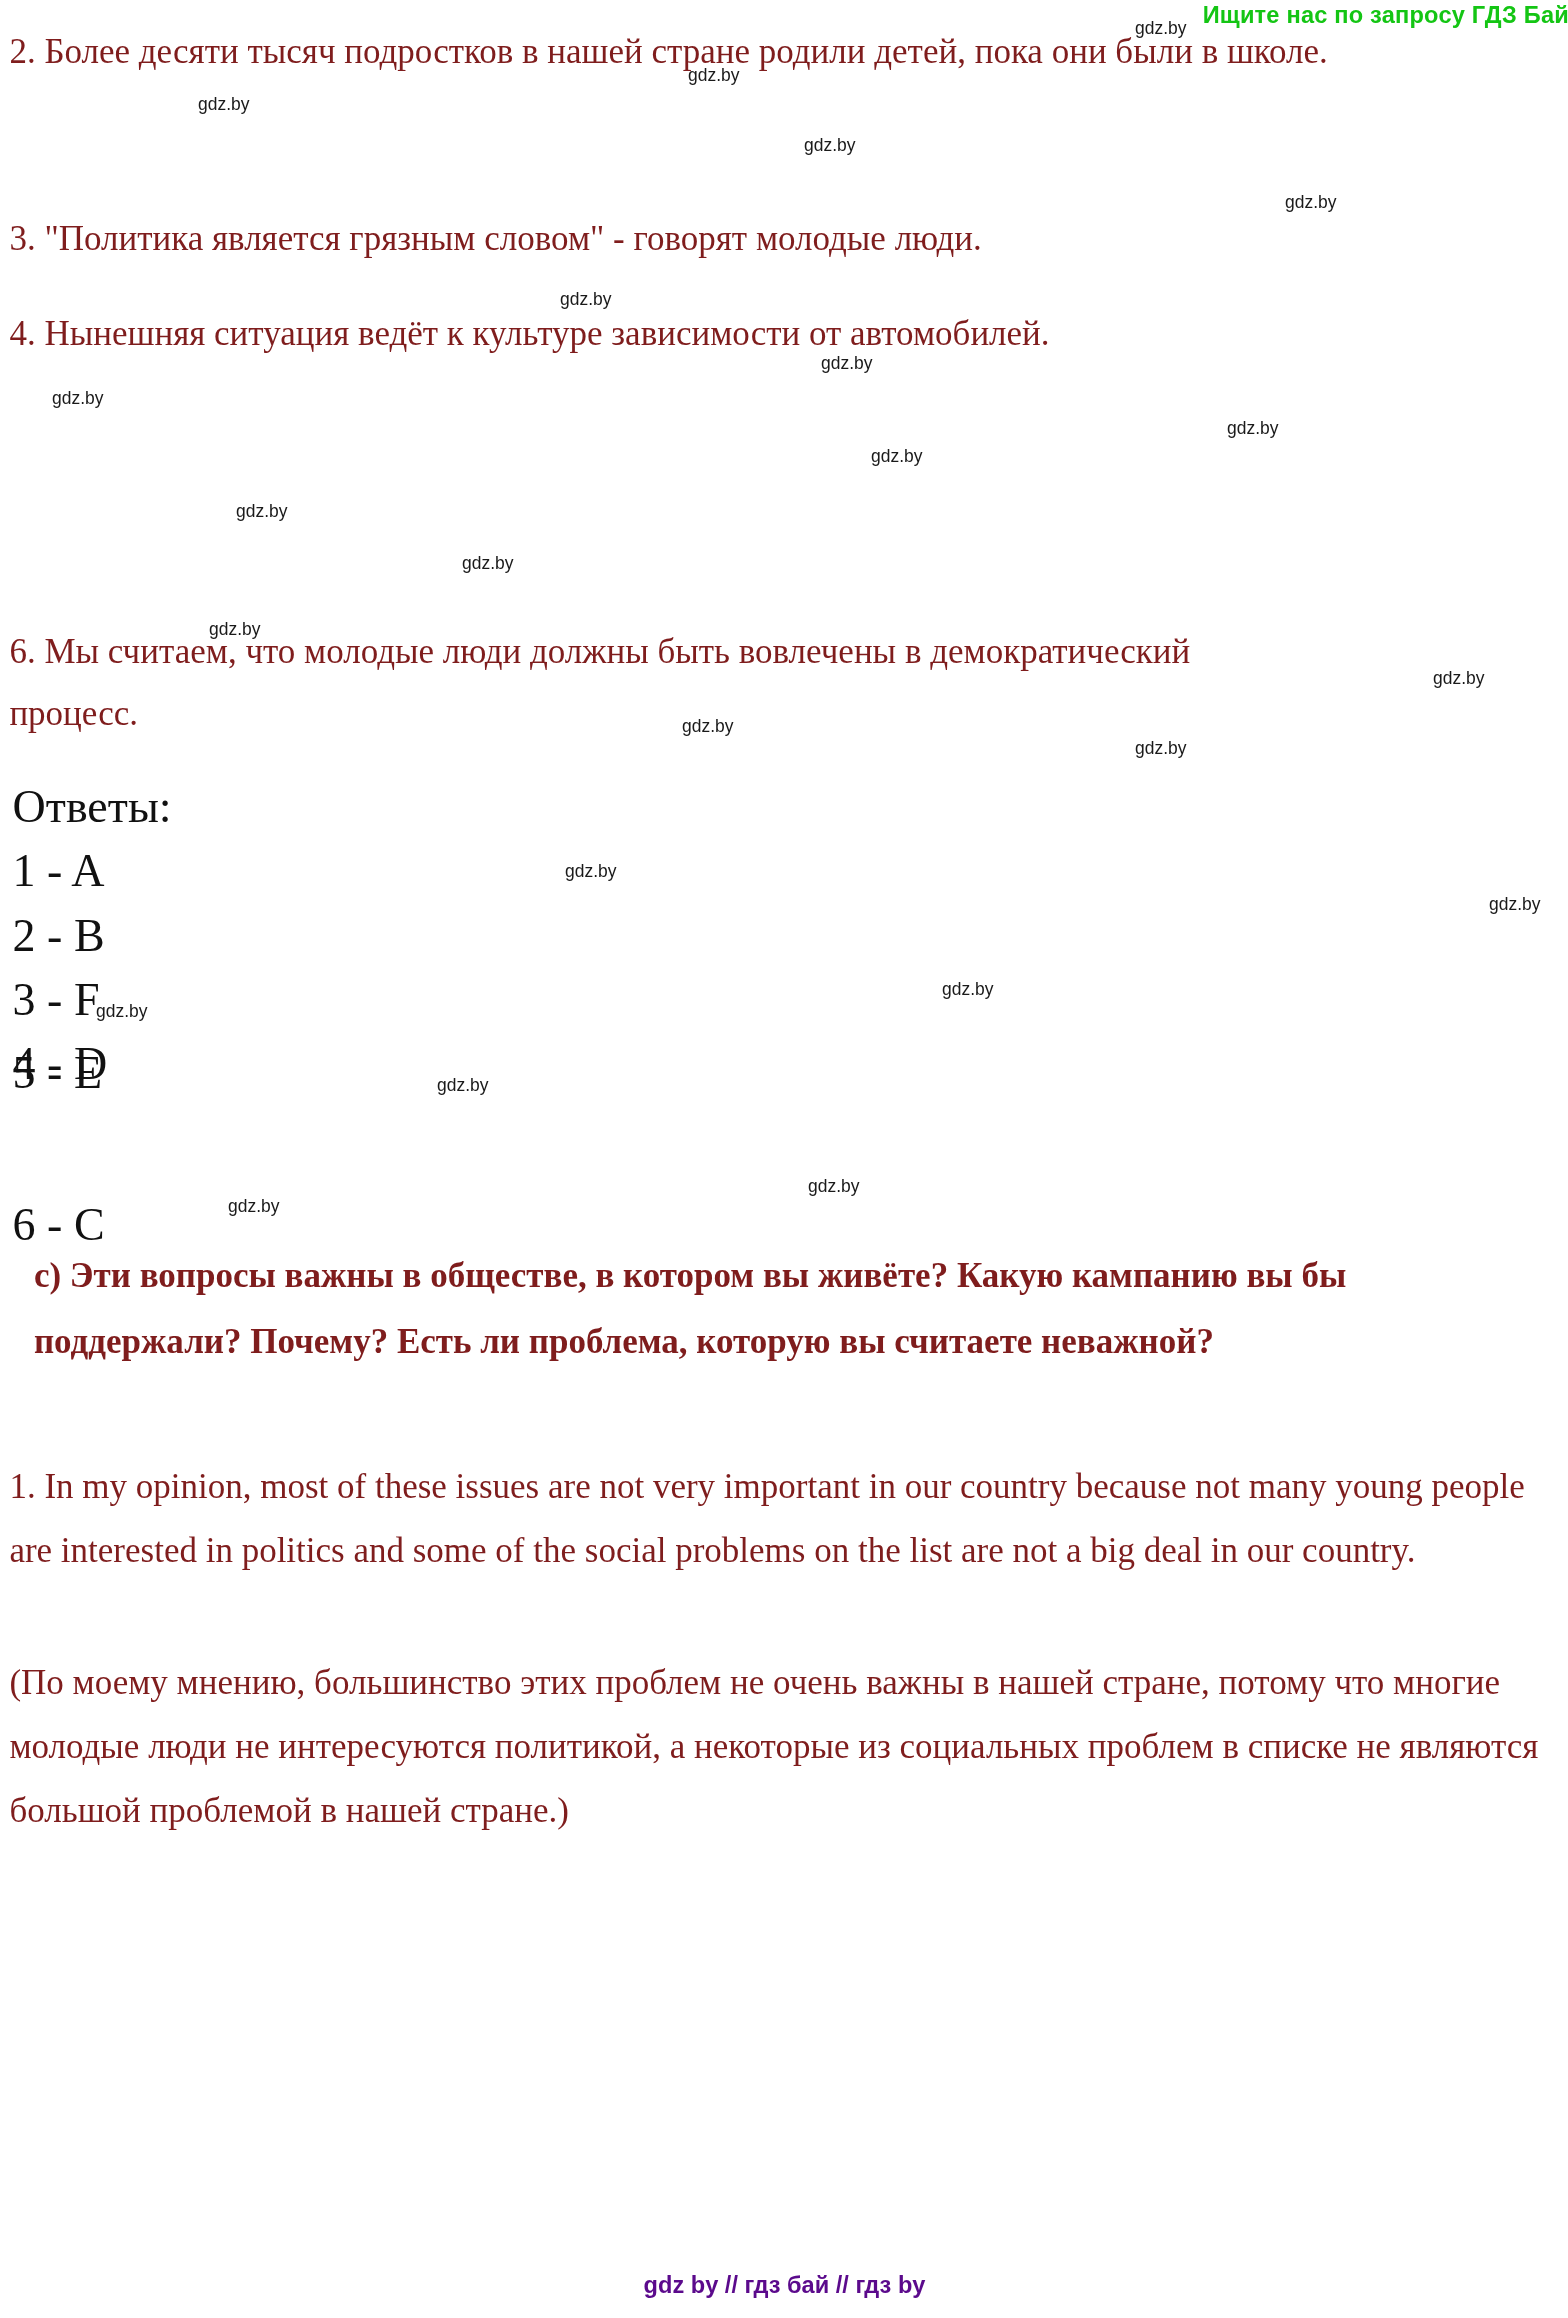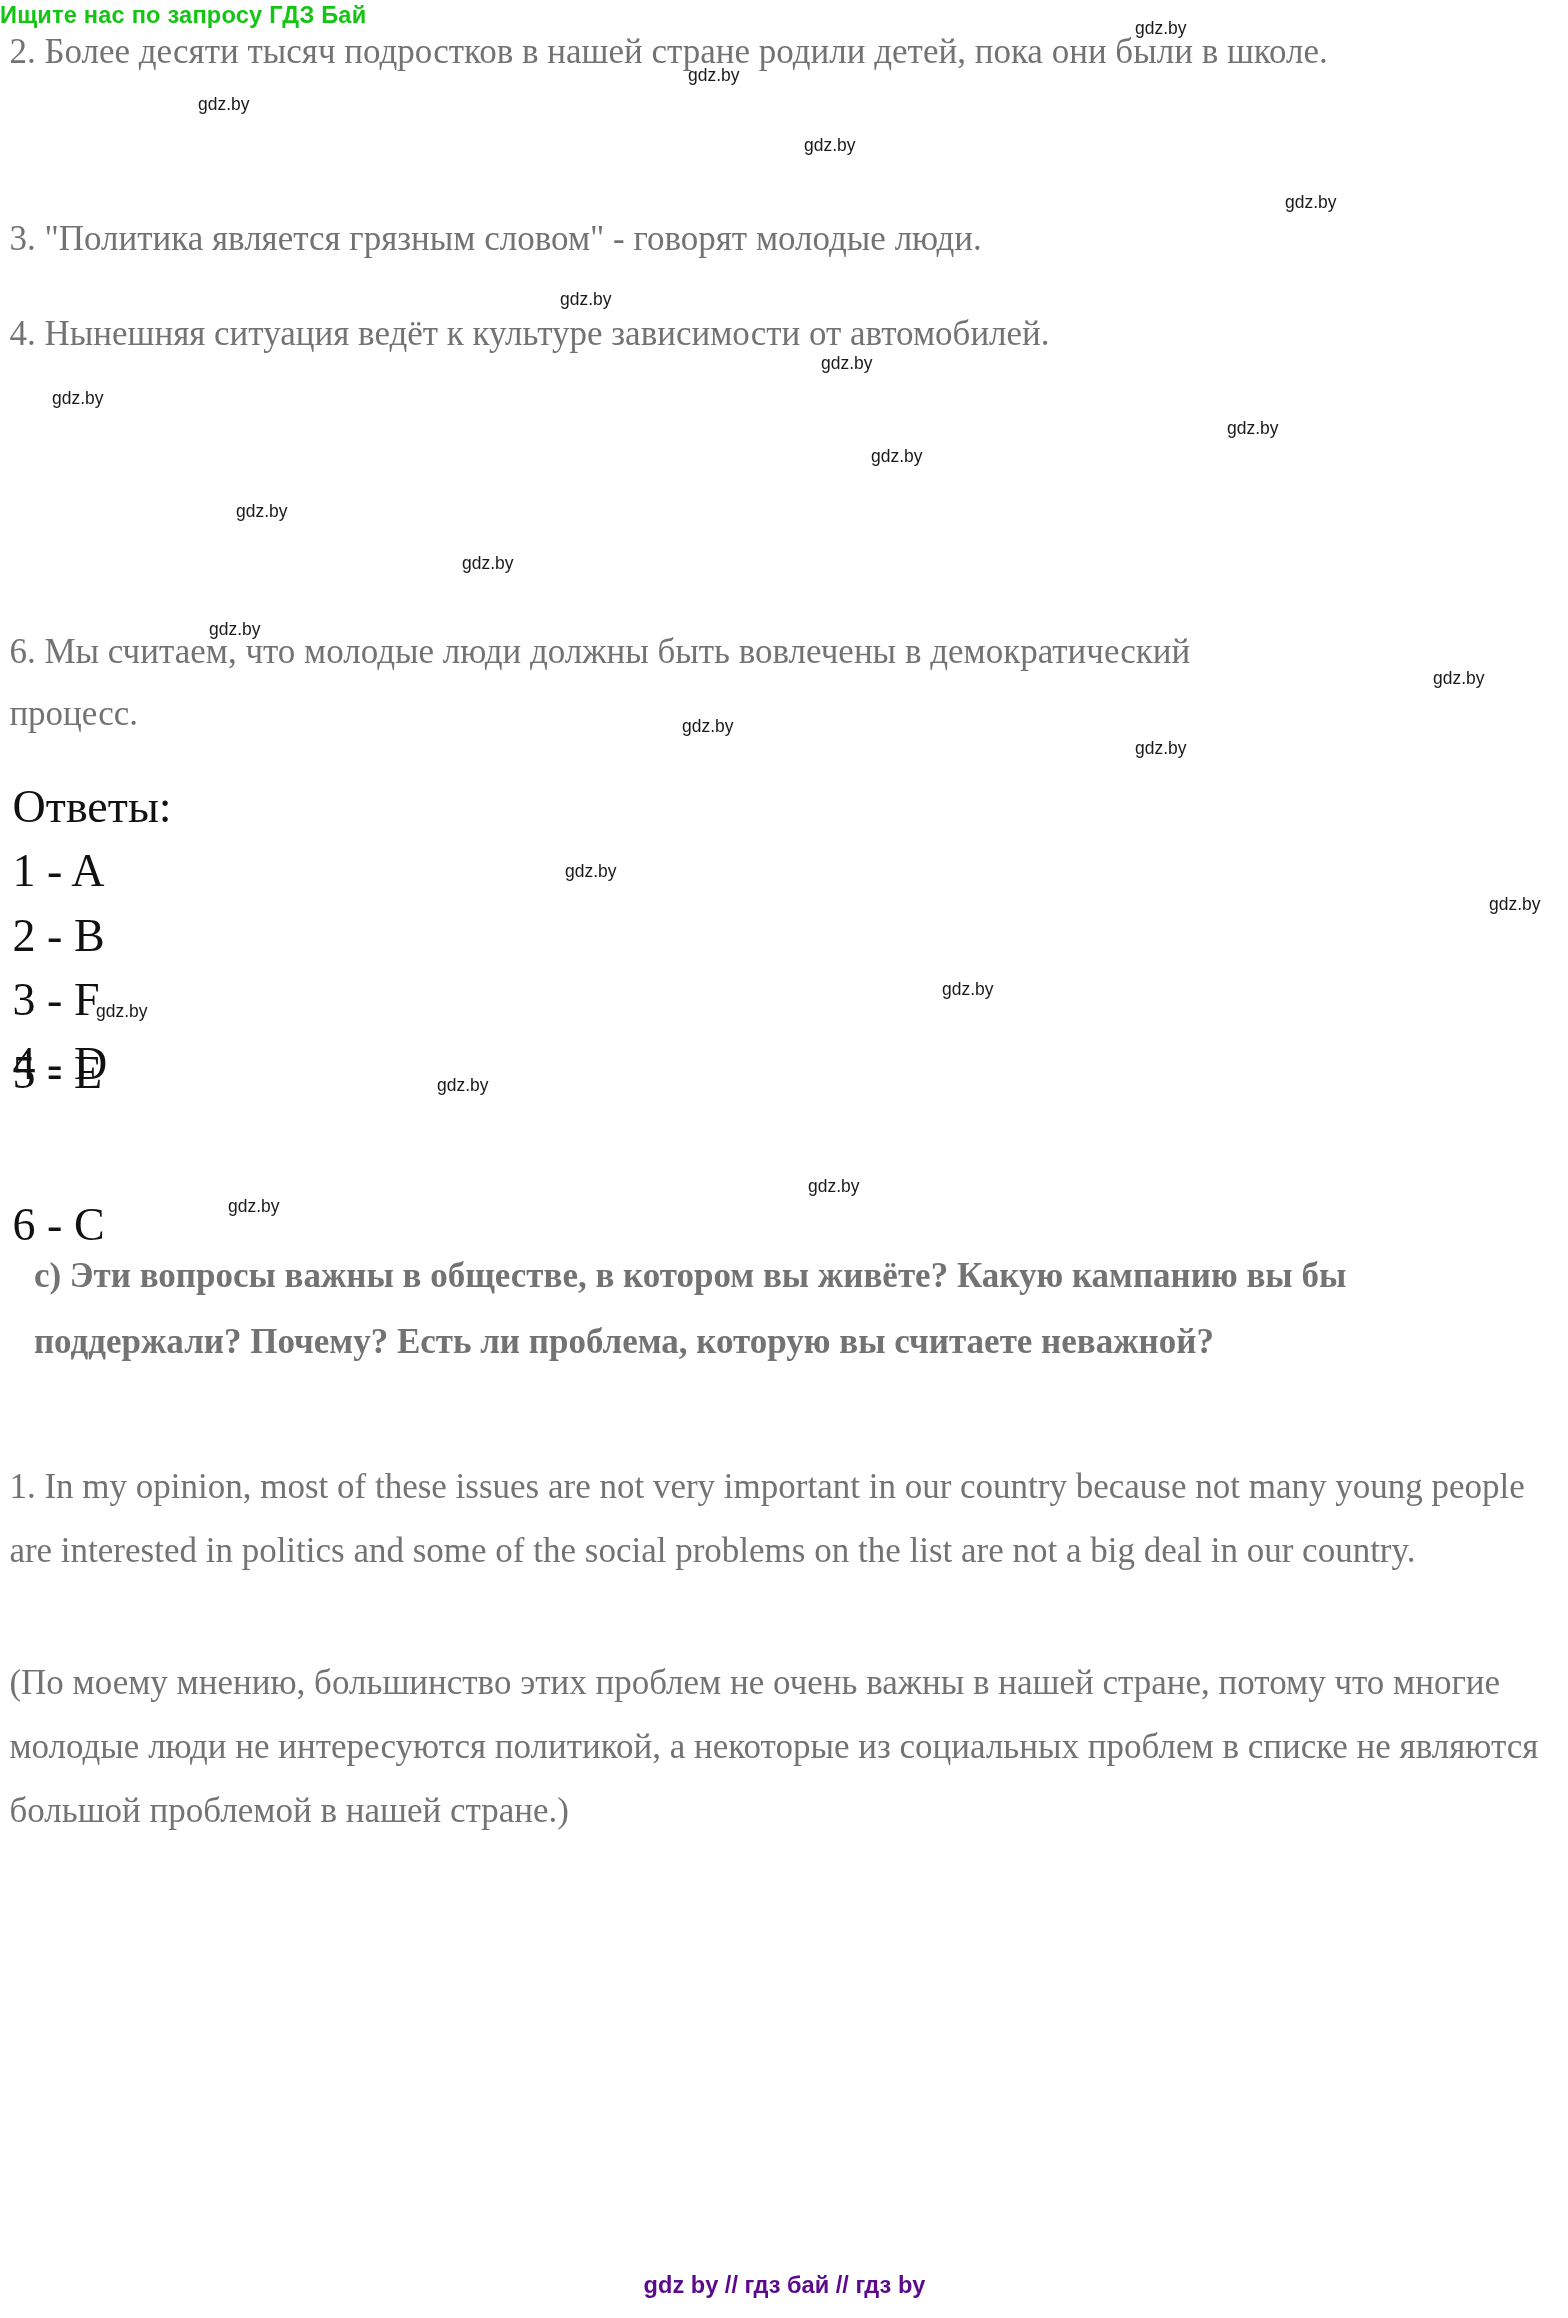--- a/index.html
+++ b/index.html
@@ -16,21 +16,21 @@
     font-family: "Liberation Serif", "DejaVu Serif", serif;
     color: #000000;
   }
 
   
   .promo-header {
     position: absolute;
     top: 1.6px;
     left: 0;
     width: 1569px;
-    text-align: left;
+    text-align: right;
     font-family: "Liberation Sans", "DejaVu Sans", sans-serif;
     font-weight: bold;
     font-size: 23.6px;
     letter-spacing: 0.2px;
     color: #14c514;
     white-space: nowrap;
   }
 
   
   .promo-footer {
@@ -45,21 +45,21 @@
     color: #5b0a8c;
     white-space: nowrap;
   }
 
   
   .para {
     position: absolute;
     left: 9.4px;
     font-size: 35px;
     line-height: 62px;
-    color: #737373;
+    color: #7f1d1d;
     letter-spacing: 0px;
   }
   .para.wide { width: 1553px; }
   .para.bold { font-weight: bold; margin-left: 26px; }
 
   .answer-line {
     position: absolute;
     left: 12.6px;
     font-size: 46px;
     line-height: 35px;

